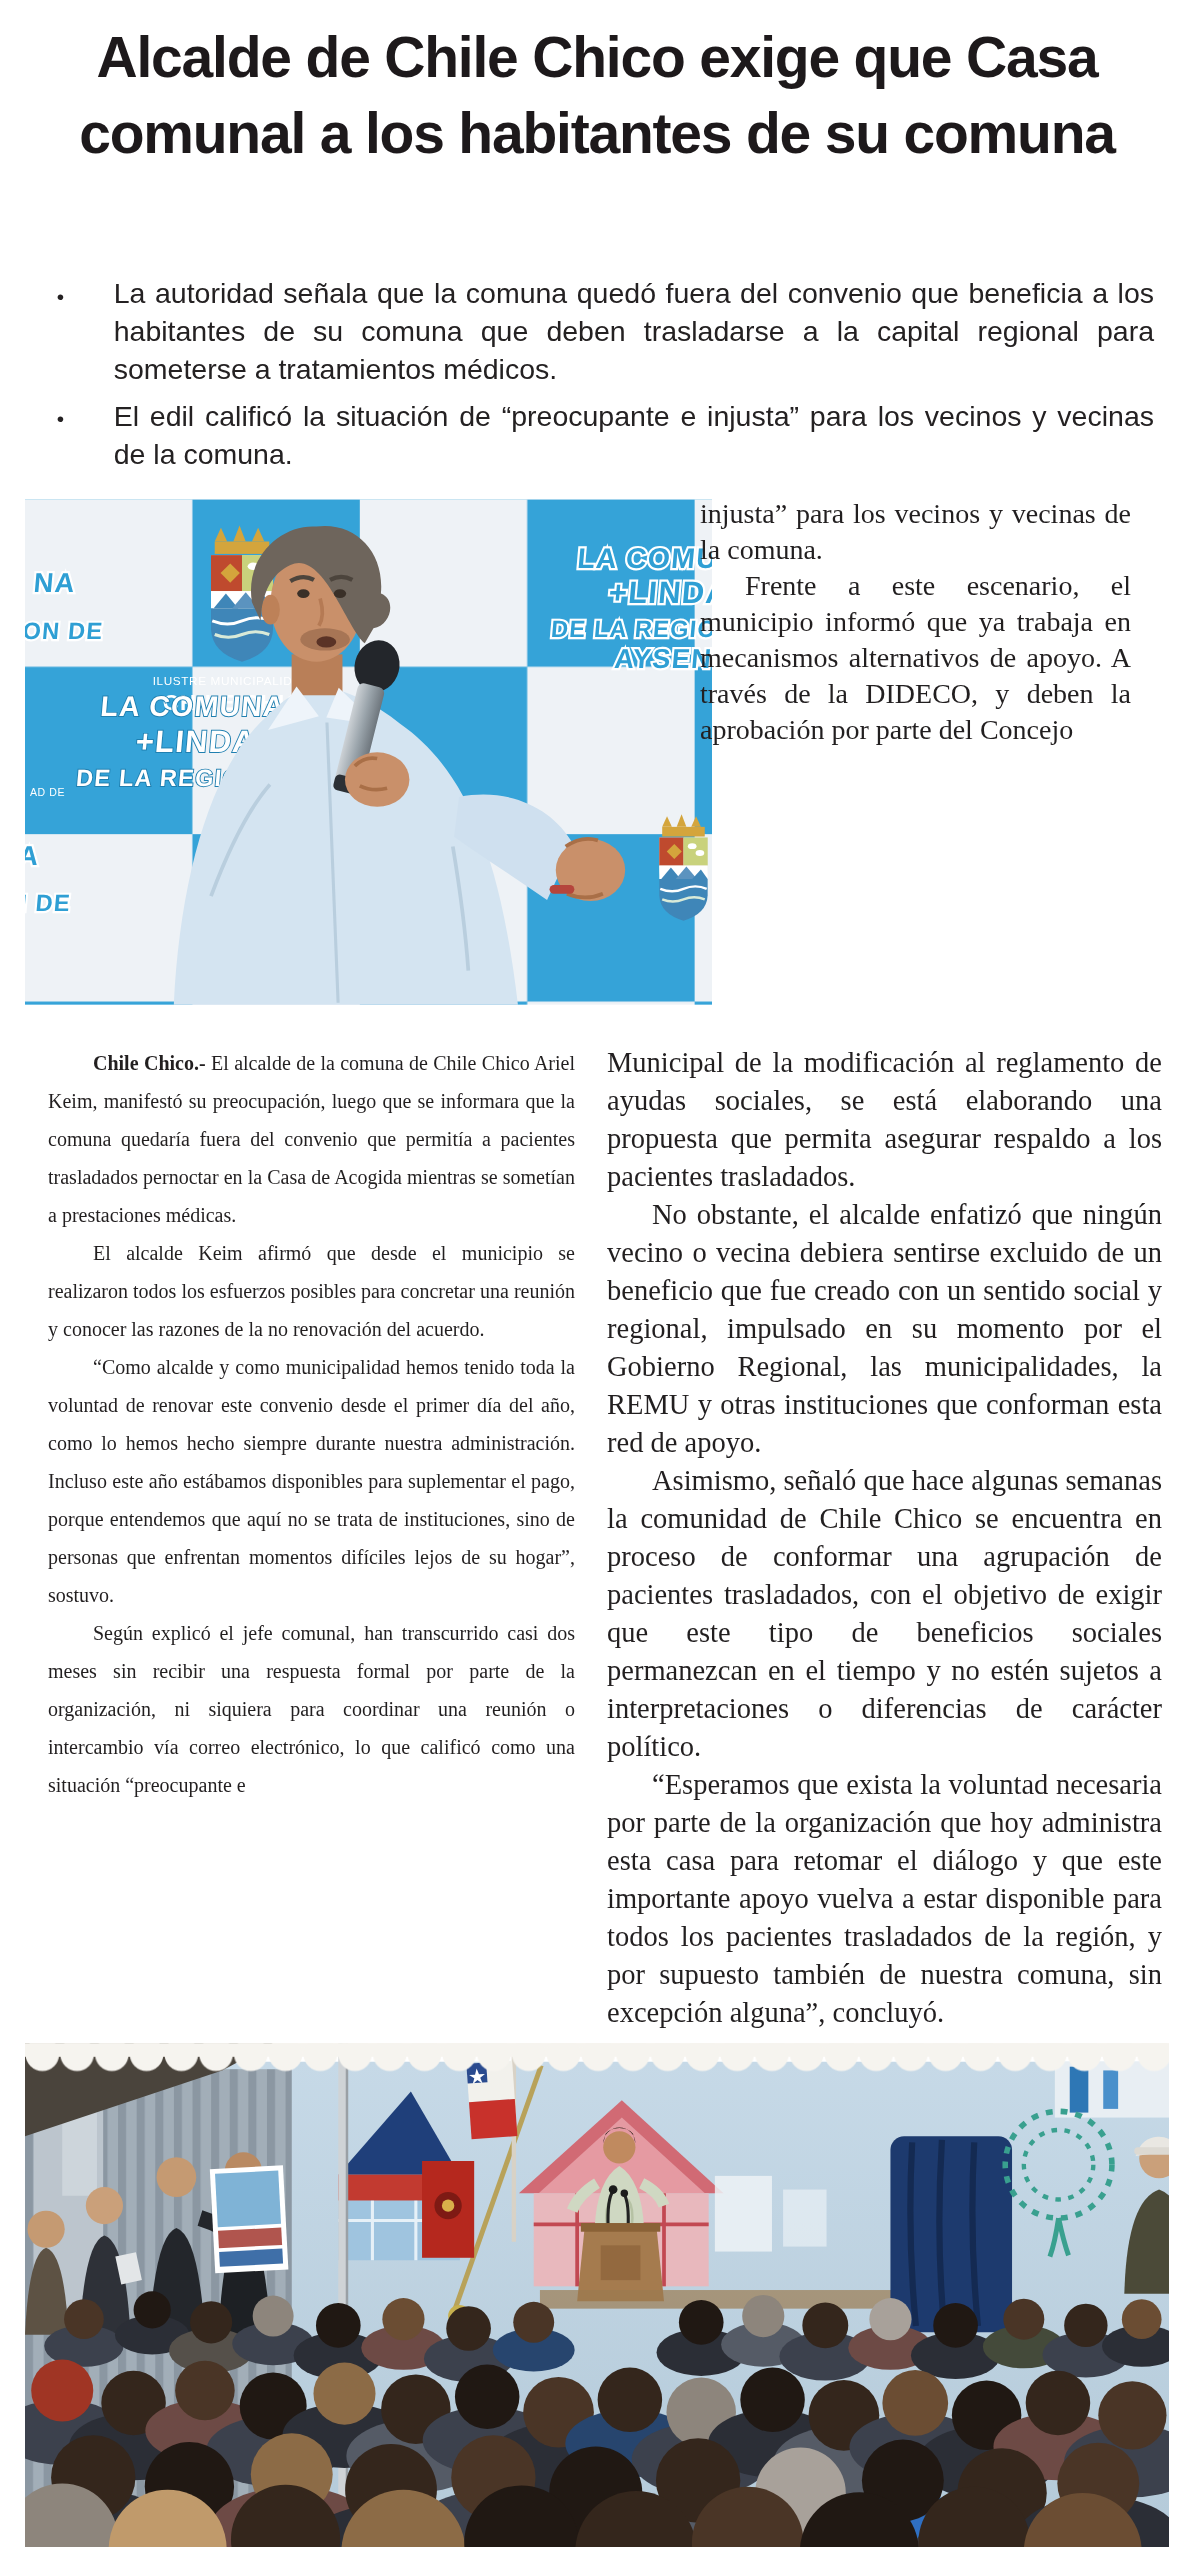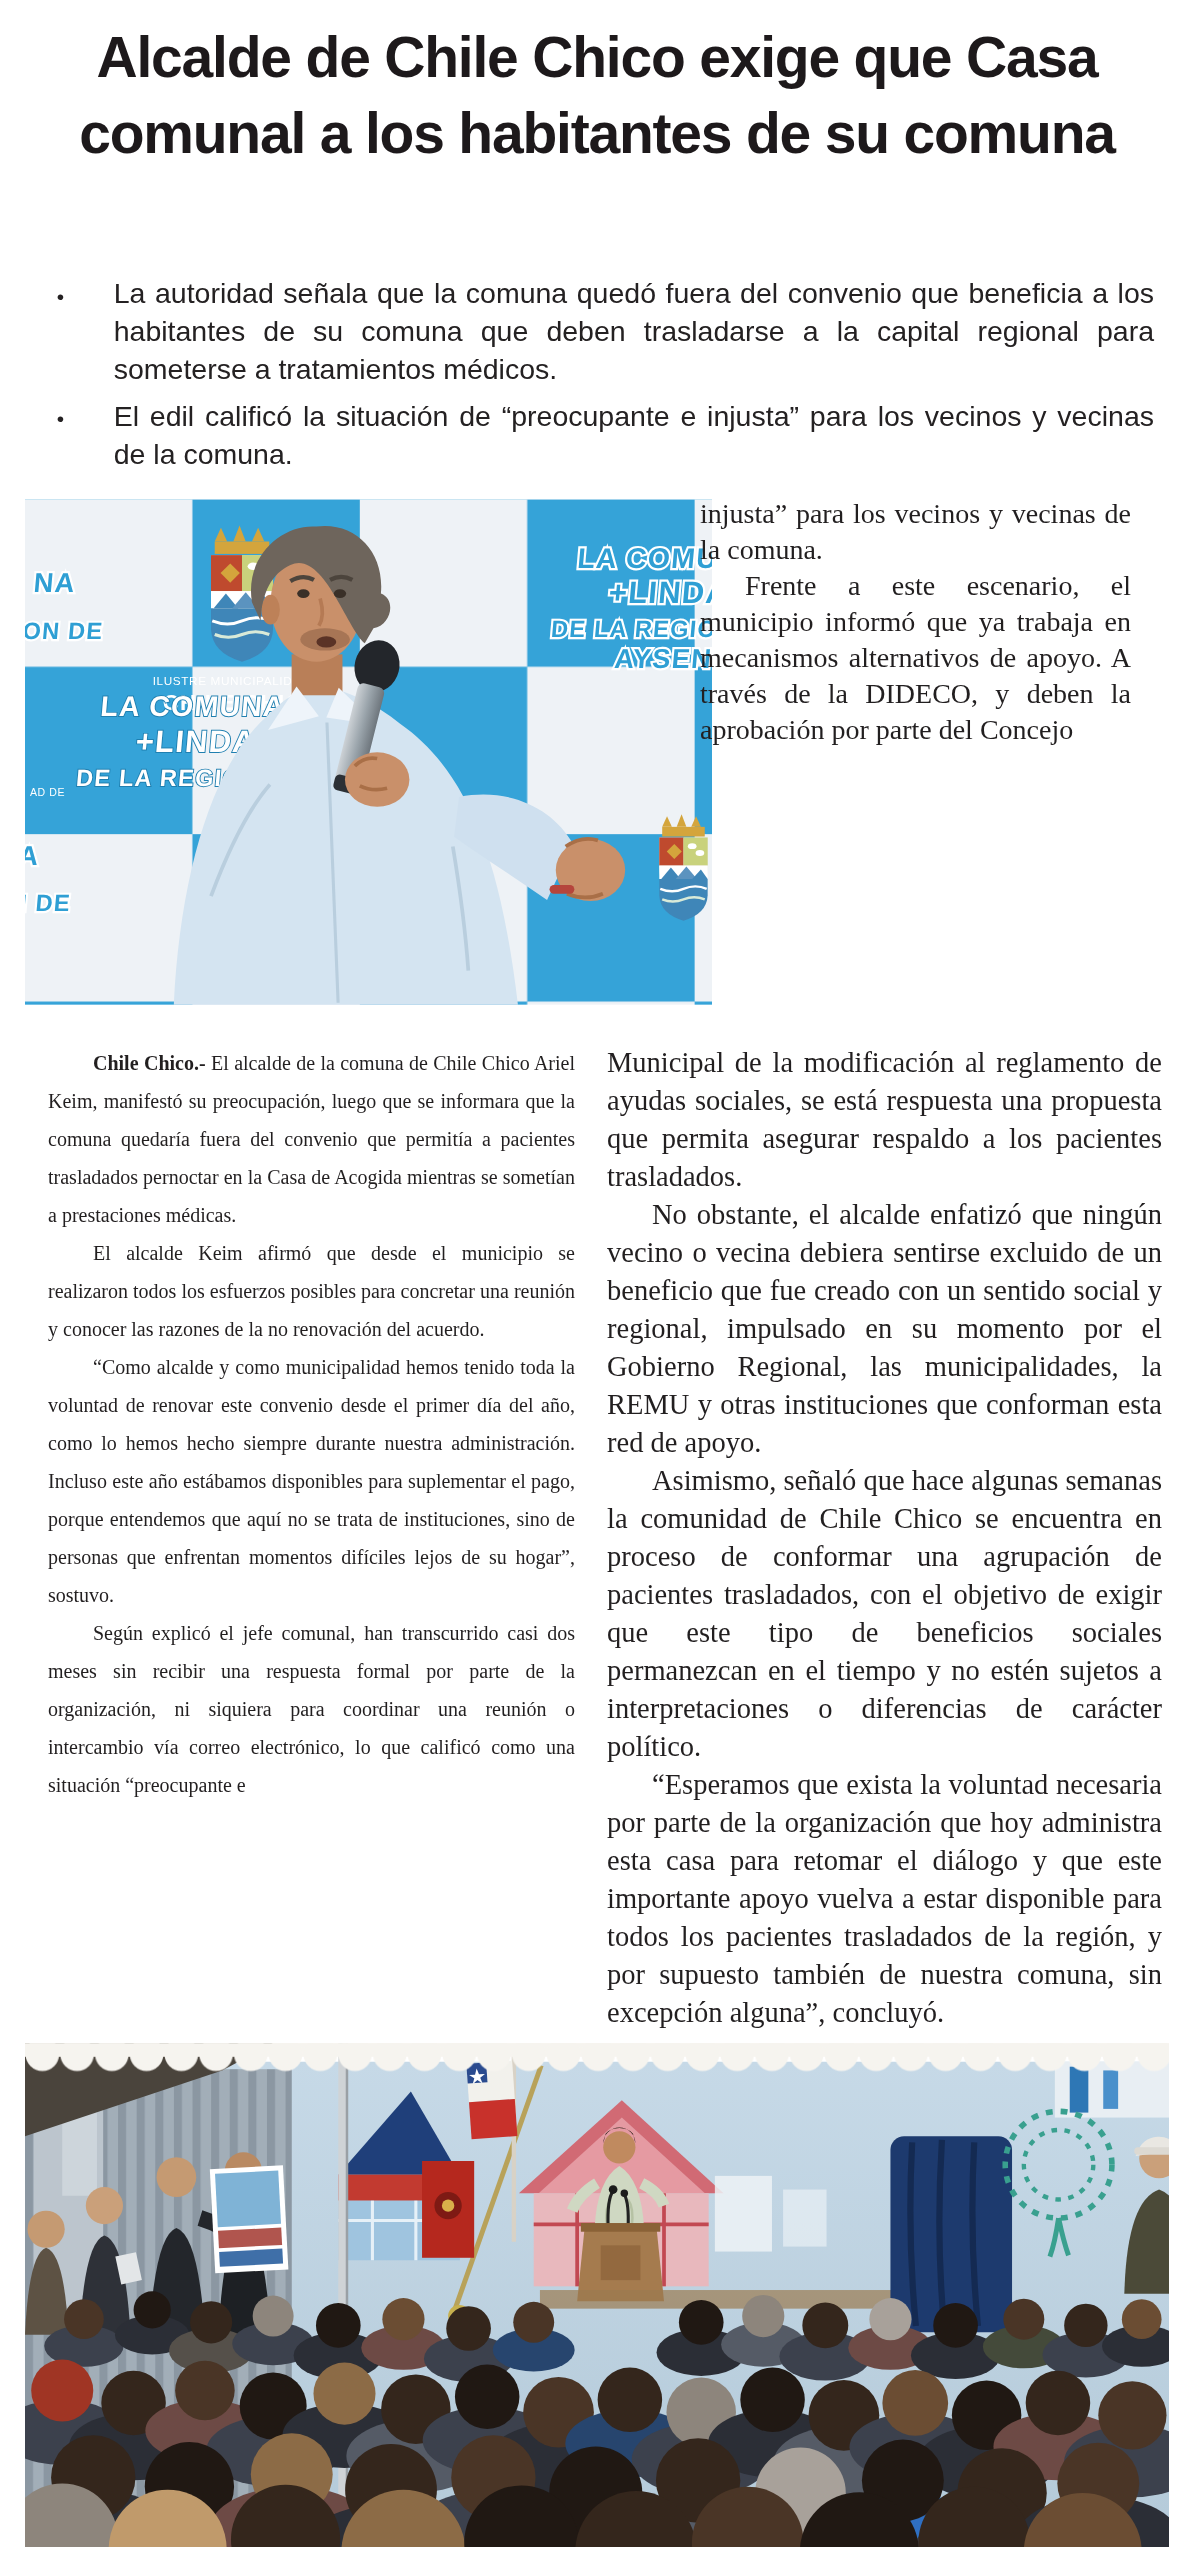--- a/index.html
+++ b/index.html
@@ -158,21 +158,21 @@
   </div>
 
   <div class="serifcol col-left">
     <p class="ind"><span class="dateline">Chile Chico.-</span><span> El alcalde de la comuna de Chile Chico Ariel Keim, manifestó su preocupación, luego que se informara que la comuna quedaría fuera del convenio que permitía a pacientes trasladados pernoctar en la Casa de Acogida mientras se sometían a prestaciones médicas.</span></p>
     <p class="ind">El alcalde Keim afirmó que desde el municipio se realizaron todos los esfuerzos posibles para concretar una reunión y conocer las razones de la no renovación del acuerdo.</p>
     <p class="ind">“Como alcalde y como municipalidad hemos tenido toda la voluntad de renovar este convenio desde el primer día del año, como lo hemos hecho siempre durante nuestra administración. Incluso este año estábamos disponibles para suplementar el pago, porque entendemos que aquí no se trata de instituciones, sino de personas que enfrentan momentos difíciles lejos de su hogar”, sostuvo.</p>
     <p class="ind">Según explicó el jefe comunal, han transcurrido casi dos meses sin recibir una respuesta formal por parte de la organización, ni siquiera para coordinar una reunión o intercambio vía correo electrónico, lo que calificó como una situación “preocupante e</p>
   </div>
 
   <div class="serifcol col-right-bottom">
-    <p>Municipal de la modificación al reglamento de ayudas sociales, se está respuesta una propuesta que permita asegurar respaldo a los pacientes trasladados.</p>
+    <p>Municipal de la modificación al reglamento de ayudas sociales, se está elaborando una propuesta que permita asegurar respaldo a los pacientes trasladados.</p>
     <p class="ind">No obstante, el alcalde enfatizó que ningún vecino o vecina debiera sentirse excluido de un beneficio que fue creado con un sentido social y regional, impulsado en su momento por el Gobierno Regional, las municipalidades, la REMU y otras instituciones que conforman esta red de apoyo.</p>
     <p class="ind">Asimismo, señaló que hace algunas semanas la comunidad de Chile Chico se encuentra en proceso de conformar una agrupación de pacientes trasladados, con el objetivo de exigir que este tipo de beneficios sociales permanezcan en el tiempo y no estén sujetos a interpretaciones o diferencias de carácter político.</p>
     <p class="ind">“Esperamos que exista la voluntad necesaria por parte de la organización que hoy administra esta casa para retomar el diálogo y que este importante apoyo vuelva a estar disponible para todos los pacientes trasladados de la región, y por supuesto también de nuestra comuna, sin excepción alguna”, concluyó.</p>
   </div>
 
   <figure class="photo-bottom" style="margin:0">
     <svg width="1144" height="504" viewBox="0 0 1844 812">
       <defs>
         <linearGradient id="wallg" x1="0" y1="0" x2="0" y2="1">
           <stop offset="0" stop-color="#c6d9e7"></stop>

